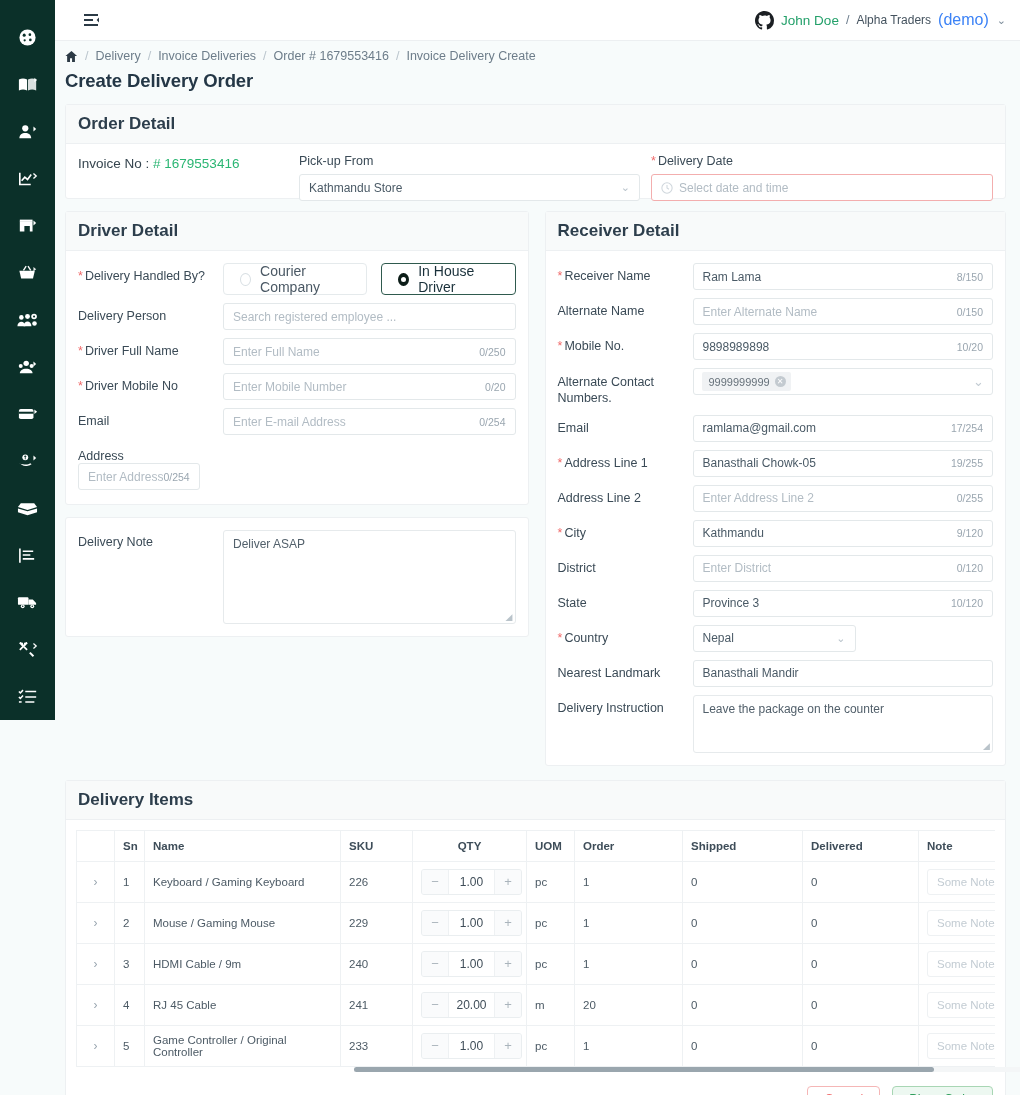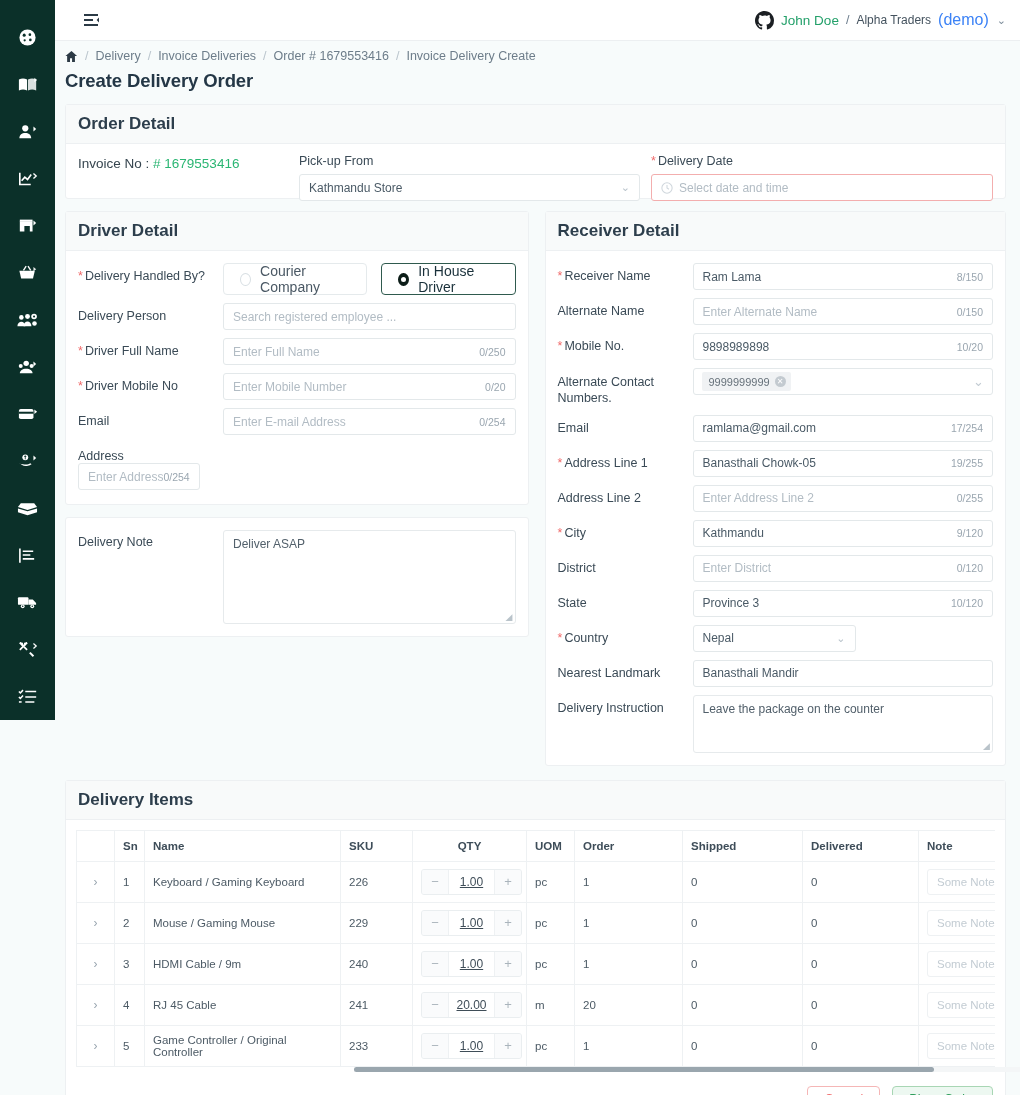--- a/index.html
+++ b/index.html
@@ -199,21 +199,21 @@
     border:1px solid #eaeef0; border-radius:3px; overflow:hidden;
     width:101px; height:26px; background:#fafbfc;
   }
   .stepper .sbtn {
     width:26px; height:100%; display:flex; align-items:center; justify-content:center;
     color:#aab4bc; font-size:13px; background:#fafbfc;
   }
   .stepper .sval {
     flex:1; height:100%; background:#fff; border-left:1px solid #eef1f3; border-right:1px solid #eef1f3;
     display:flex; align-items:center; justify-content:center;
-    font-size:12px; color:#3f4d58;text-decoration:underline;
+    font-size:12px; color:#3f4d58;
   }
   .noteinp {
     height:26px; border:1px solid #eef1f3; border-radius:3px;
     display:flex; align-items:center; padding:0 9px;
     font-size:11.5px; color:#c3ccd3;
   }
   #hscroll {
     height:5px; background:#f4f6f7; position:relative; margin:0 0 0 278px; width:674px;
   }
   #hscroll .thumb { position:absolute; left:0; top:0; height:5px; width:580px; background:#9aa6ae; border-radius:3px; }

